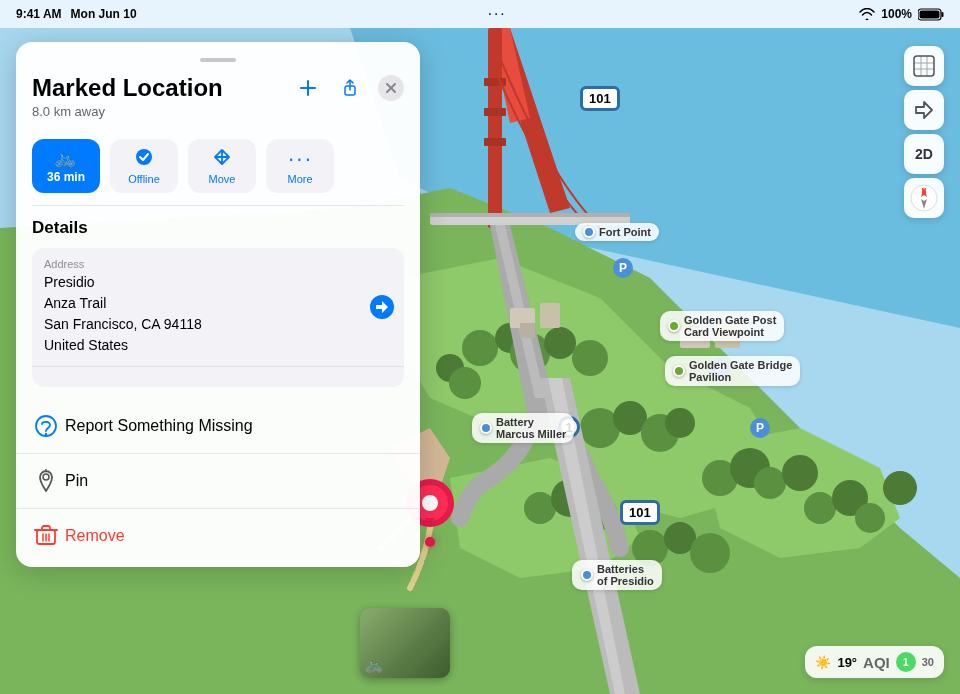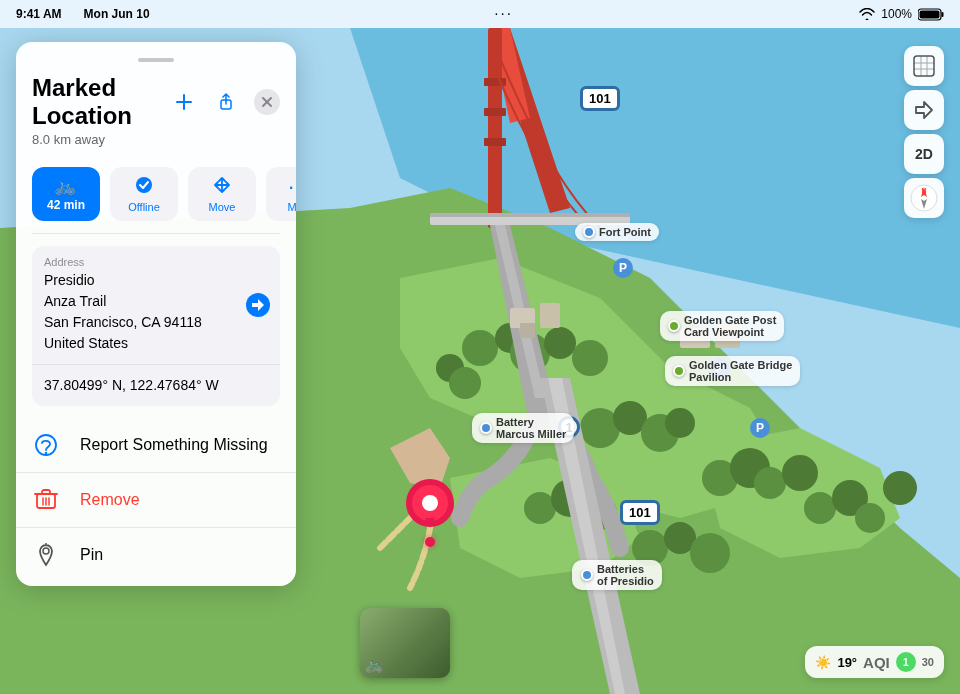--- a/index.html
+++ b/index.html
@@ -20,42 +20,42 @@
       background: #e8f4fd;
       display: flex;
       align-items: center;
       justify-content: space-between;
       padding: 0 16px;
       z-index: 100;
       font-size: 12px;
       font-weight: 600;
       color: #000;
     }
-    .status-bar-left { display: flex; align-items: center; gap: 22px; text-align: right; }
+    .status-bar-left { display: flex; align-items: center; gap: 9px; text-align: right; }
     .status-bar-right { display: flex; align-items: center; gap: 6px; }
 
     
     .map-container {
       position: absolute;
       top: 28px; left: 0; right: 0; bottom: 0;
       overflow: hidden;
     }
 
     
     .map-svg {
       width: 100%;
       height: 100%;
     }
 
     
     .panel {
       position: absolute;
       top: 42px;
       left: 16px;
-      width: 280px;
+      width: 404px;
       background: rgba(255,255,255,0.97);
       border-radius: 16px;
       box-shadow: 0 4px 30px rgba(0,0,0,0.2);
       overflow: hidden;
       z-index: 50;
     }
 
     .panel-header {
       padding: 16px 16px 10px 16px;
       position: relative;
@@ -227,21 +227,21 @@
     }
 
     
     .action-list {
       padding: 4px 0;
     }
 
     .action-list-item {
       display: flex;
       align-items: center;
-      gap: 20px;
+      gap: 5px;
       padding: 13px 16px;
       cursor: pointer;
       border-top: 1px solid #e5e5ea;
       text-align: center;
     }
 
     .action-list-item:first-child {
       border-top: none;
     }
 
@@ -407,21 +407,21 @@
     <span style="letter-spacing:3px; font-size:10px;">···</span>
   </div>
   <div class="status-bar-right">
 
     <svg width="16" height="12" viewBox="0 0 16 12">
       <path d="M8 10.5a1.5 1.5 0 1 1 0 3 1.5 1.5 0 0 1 0-3z" fill="#000"></path>
       <path d="M3.5 7C5 5.2 6.4 4.5 8 4.5s3 .7 4.5 2.5" stroke="#000" stroke-width="1.5" fill="none" stroke-linecap="round"></path>
       <path d="M1 4C3.2 1.5 5.5 0.5 8 0.5s4.8 1 7 3.5" stroke="#000" stroke-width="1.5" fill="none" stroke-linecap="round"></path>
     </svg>
 
-    <span style="font-size:12px; font-weight:400;">100%</span>
+    <span style="font-size:12px; font-weight:700;">100%</span>
     <svg width="26" height="13" viewBox="0 0 26 13">
       <rect x="0" y="1" width="23" height="11" rx="3" stroke="#000" stroke-width="1.2" fill="none"></rect>
       <rect x="23.5" y="4" width="2" height="5" rx="1" fill="#000"></rect>
       <rect x="1.5" y="2.5" width="20" height="8" rx="2" fill="#000"></rect>
     </svg>
   </div>
 </div>
 
 <div class="map-container">
   
@@ -600,21 +600,21 @@
           </svg>
         </button>
       </div>
     </div>
     <div class="panel-subtitle">8.0 km away</div>
   </div>
 
   <div class="action-buttons">
     <div class="action-btn primary">
       <span class="action-btn-icon">🚲</span>
-      <span class="action-btn-sublabel">42 min</span>
+      <span class="action-btn-sublabel">36 min</span>
     </div>
     <div class="action-btn">
       <span class="action-btn-icon" style="color:#007aff;">
         <svg width="20" height="20" viewBox="0 0 20 20">
           <circle cx="10" cy="10" r="8" fill="#007aff"></circle>
           <path d="M6 10 L9 13 L14 7" stroke="white" stroke-width="2" stroke-linecap="round" stroke-linejoin="round" fill="none"></path>
         </svg>
       </span>
       <span class="action-btn-label">Offline</span>
     </div>
@@ -629,75 +629,75 @@
     </div>
     <div class="action-btn">
       <span class="action-btn-icon" style="color:#007aff; font-size:22px; line-height:1; letter-spacing:1px;">···</span>
       <span class="action-btn-label">More</span>
     </div>
   </div>
 
   <div class="divider"></div>
 
   <div class="details-section">
+    <div class="details-title">Details</div>
     <div class="details-card">
       <div class="detail-row">
         <div class="detail-label">Address</div>
         <div class="detail-value">
           <span>Presidio</span><br>
           <span>Anza Trail</span><br>
           <span>San Francisco, CA  94118</span><br>
           <span>United States</span>
         </div>
         <div class="detail-nav-btn">
           <svg viewBox="0 0 14 14" fill="white">
             <path d="M7 1 L13 7 L7 13 L7 9 L1 9 L1 5 L7 5 Z"></path>
           </svg>
         </div>
       </div>
       <div class="detail-row">
-        <div class="detail-value">37.80499° N, 122.47684° W</div>
       </div>
     </div>
   </div>
 
   <div class="action-list">
     <div class="action-list-item">
       <div class="action-list-icon">
         <svg width="24" height="24" viewBox="0 0 24 24">
           <circle cx="12" cy="12" r="10" fill="none" stroke="#007aff" stroke-width="1.8"></circle>
           <path d="M8 10 C8 7 16 7 16 11 C16 14 12 14 12 17" stroke="#007aff" stroke-width="1.8" stroke-linecap="round" fill="none"></path>
           <circle cx="12" cy="20" r="1.2" fill="#007aff"></circle>
         </svg>
       </div>
       <span class="action-list-label">Report Something Missing</span>
+    </div>
+    <div class="action-list-item">
+      <div class="action-list-icon">
+        <svg width="24" height="24" viewBox="0 0 24 24">
+          <path d="M12 2 C8.7 2 6 4.7 6 8 C6 13 12 22 12 22 C12 22 18 13 18 8 C18 4.7 15.3 2 12 2 Z" fill="none" stroke="#555" stroke-width="1.8"></path>
+          <circle cx="12" cy="8" r="3" fill="none" stroke="#555" stroke-width="1.5"></circle>
+          <line x1="12" y1="2" x2="12" y2="0" stroke="#555" stroke-width="1.5"></line>
+        </svg>
+      </div>
+      <span class="action-list-label">Pin</span>
     </div>
     <div class="action-list-item">
       <div class="action-list-icon">
         <svg width="24" height="24" viewBox="0 0 24 24">
           <rect x="3" y="6" width="18" height="14" rx="2" fill="none" stroke="#ff3b30" stroke-width="1.8"></rect>
           <path d="M1 6 L23 6" stroke="#ff3b30" stroke-width="1.8" stroke-linecap="round"></path>
           <path d="M8 6 L8 4 C8 3 9 2 10 2 L14 2 C15 2 16 3 16 4 L16 6" stroke="#ff3b30" stroke-width="1.8" fill="none"></path>
           <line x1="9" y1="10" x2="9" y2="17" stroke="#ff3b30" stroke-width="1.5" stroke-linecap="round"></line>
           <line x1="12" y1="10" x2="12" y2="17" stroke="#ff3b30" stroke-width="1.5" stroke-linecap="round"></line>
           <line x1="15" y1="10" x2="15" y2="17" stroke="#ff3b30" stroke-width="1.5" stroke-linecap="round"></line>
         </svg>
       </div>
       <span class="action-list-label red">Remove</span>
     </div>
-    <div class="action-list-item">
-      <div class="action-list-icon">
-        <svg width="24" height="24" viewBox="0 0 24 24">
-          <path d="M12 2 C8.7 2 6 4.7 6 8 C6 13 12 22 12 22 C12 22 18 13 18 8 C18 4.7 15.3 2 12 2 Z" fill="none" stroke="#555" stroke-width="1.8"></path>
-          <circle cx="12" cy="8" r="3" fill="none" stroke="#555" stroke-width="1.5"></circle>
-          <line x1="12" y1="2" x2="12" y2="0" stroke="#555" stroke-width="1.5"></line>
-        </svg>
-      </div>
-      <span class="action-list-label">Pin</span>
-    </div>
   </div>
 </div>
 
 <div class="map-controls">
   <div class="map-ctrl-btn">
     <svg width="22" height="22" viewBox="0 0 22 22">
       <rect x="1" y="1" width="20" height="20" rx="3" fill="none" stroke="#555" stroke-width="1.5"></rect>
       <path d="M1 8 L21 8 M1 14 L21 14 M8 1 L8 21 M14 1 L14 21" stroke="#555" stroke-width="1" opacity="0.5"></path>
     </svg>
   </div>

